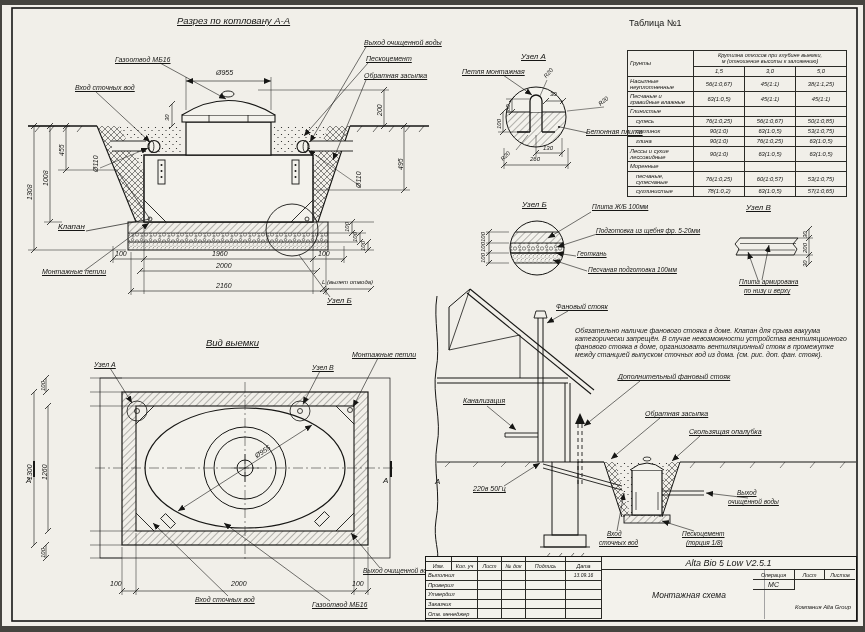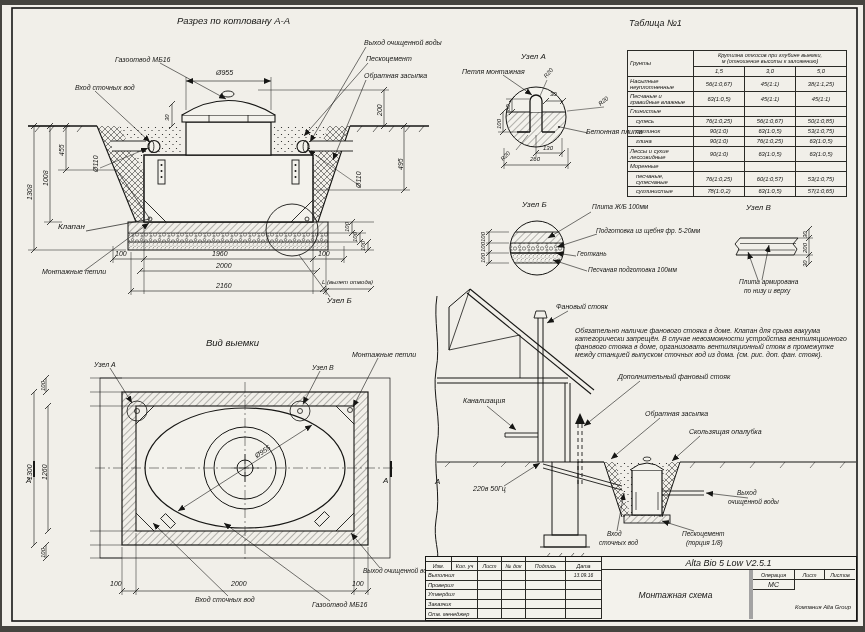--- a/index.html
+++ b/index.html
@@ -1,41 +1,41 @@
 <!DOCTYPE html>
 <html><head>
 <meta charset="utf-8">
 <style>
   *{margin:0;padding:0;box-sizing:border-box}
   html,body{width:865px;height:632px}
   body{position:relative;background:#45443f;font-family:"Liberation Sans",sans-serif;overflow:hidden}
   #paper{position:absolute;left:2px;top:5px;width:861px;height:621px;background:#f1efe9}
   svg#art{position:absolute;left:0;top:0;width:865px;height:632px;z-index:2}
   .lb{position:absolute;font-style:italic;color:#161614;font-size:7px;line-height:1.05;white-space:nowrap;z-index:3}
-  .u{}
+  .u{text-decoration:underline}
   .v{transform:rotate(-90deg);transform-origin:0 0}.c6{font-size:6px}.c65{font-size:6.5px}.c8{font-size:8px}
-  .ttl{font-size:9.5px;}
+  .ttl{font-size:9.5px;text-decoration:underline}
   .note{white-space:normal;width:276px;font-size:6.9px;line-height:1.16}
   
   #tblwrap{position:absolute;left:627px;top:18px;z-index:3;color:#161614}
-  .tbl-title{font-style:italic;font-size:9px;margin:0 0 22px 2px}
+  .tbl-title{font-size:9px;margin:0 0 22px 2px}
   table#soil{border-collapse:collapse;font-style:italic;color:#161614}
   #soil td{border:1px solid #2a2a26;font-size:5.8px;padding:1px 2px;height:10px;vertical-align:middle}
   #soil td.nm{width:66px;text-align:left}
   #soil td.vl{width:51px;text-align:center}
   #soil td.ind{padding-left:8px}
   #soil td.gh{text-align:center;font-size:5.5px;line-height:1.15}
   
   #tb{position:absolute;left:425px;top:556px;width:432px;height:65px;border:1.5px solid #161614;background:#f3f2ec;z-index:3;font-style:italic;color:#161614}
   .tbcell{border-right:1px solid #2a2a26;border-bottom:1px solid #2a2a26;font-size:5.4px;display:flex;align-items:center;justify-content:center;overflow:hidden}
   .tbcell.role{justify-content:flex-start;padding-left:2px;font-size:5.6px}
   .tbcell.dt{font-size:5px}
   #tb-left{position:absolute;left:0;top:0;width:176px;height:62px;display:grid;grid-template-columns:26px 26px 24px 24px 40px 36px;grid-template-rows:5px 9px 9.6px 9.6px 9.6px 9.6px 9.6px}
   #tb-product{position:absolute;left:176px;top:0;width:253px;height:13px;border-bottom:1px solid #2a2a26;display:flex;align-items:center;justify-content:center;font-size:9px;font-weight:normal}
-  #tb-doc{position:absolute;left:176px;top:13px;width:151px;height:49px;border-right:4px solid #a3a3a3;display:flex;align-items:center;justify-content:center;font-size:8.5px}
+  #tb-doc{position:absolute;left:188px;top:13px;width:151px;height:49px;border-right:1px solid #a3a3a3;display:flex;align-items:center;justify-content:center;font-size:8.5px}
   #tb-right{position:absolute;left:327px;top:13px;width:102px;height:49px}
   .tr-hdr,.tr-val{display:flex;height:10px}
   .w42{width:42px}.w30{width:30px}.w31{width:30px;border-right:none}
   .tr-val .w42{border-bottom:1px solid #2a2a26}
   .tr-val .nob{border:none}
   #tb-company{position:absolute;right:1px;bottom:9px;width:62px;font-size:5.8px;text-align:center;line-height:1.1}
 </style>
 </head>
 <body>
 

